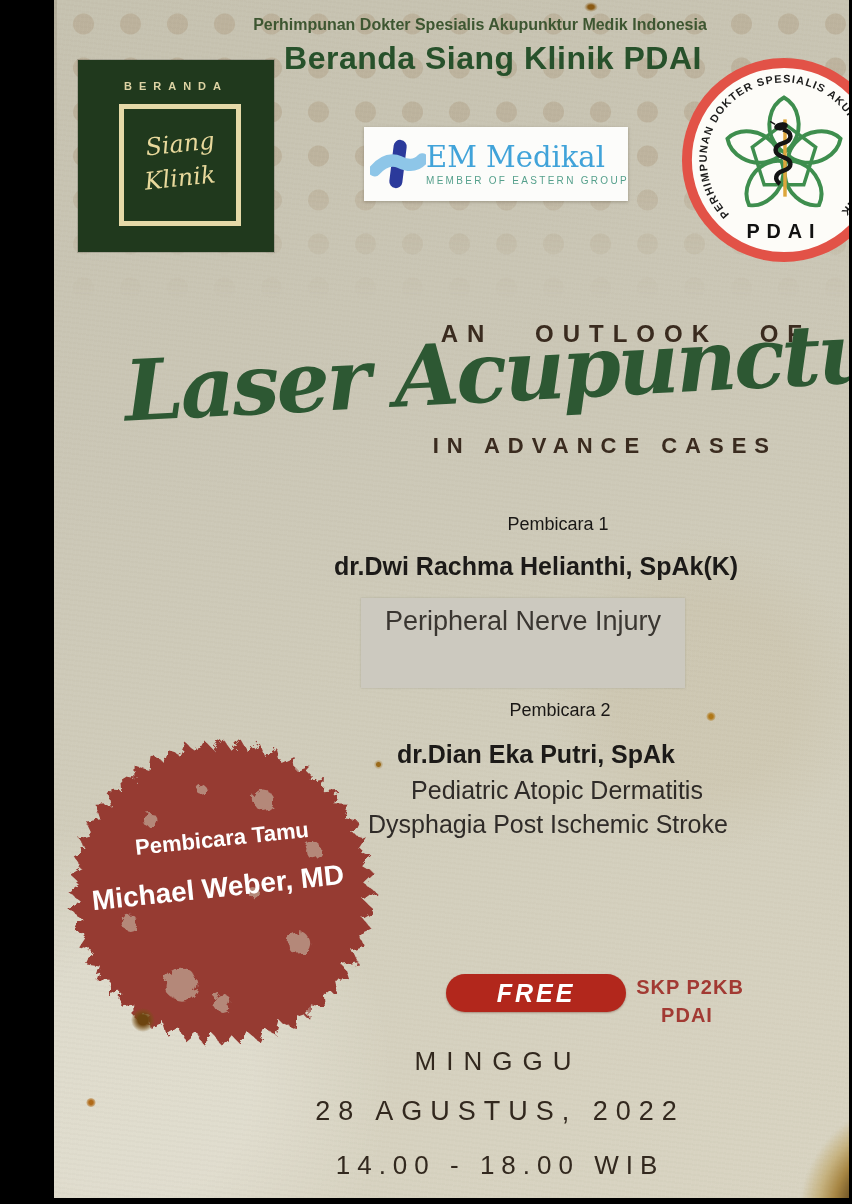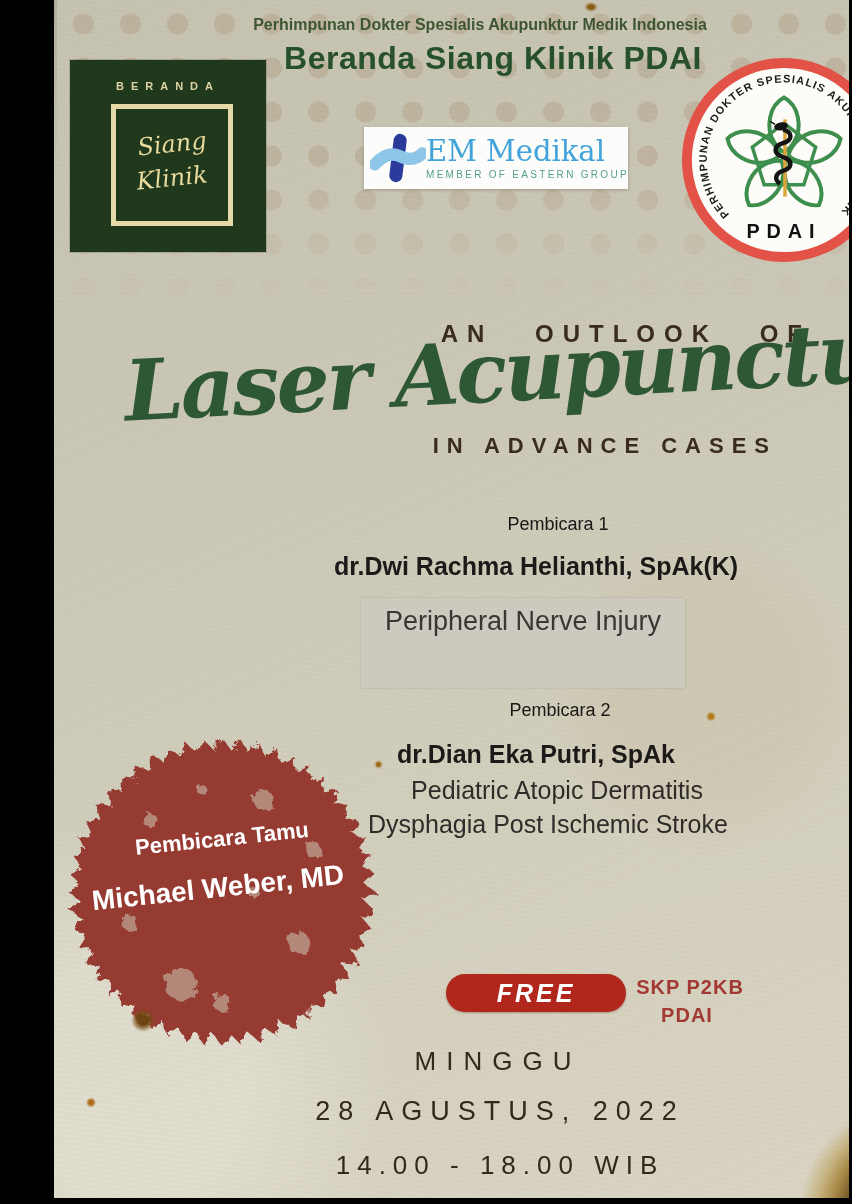--- a/index.html
+++ b/index.html
@@ -32,28 +32,28 @@
   }
   .org-line{
     top:16px;left:426px;transform:translateX(-50%);white-space:nowrap;
     font-size:16px;font-weight:bold;color:#3d5631;
   }
   .series-title{
     top:40px;left:439px;transform:translateX(-50%);white-space:nowrap;
     font-size:32px;font-weight:bold;color:#27512b;letter-spacing:.5px;
   }
   
-  .beranda{left:16px;top:60px;width:196px;height:192px;background:#20391d;box-shadow:0 0 0 1px rgba(0,0,0,.15);}
+  .beranda{left:24px;top:60px;width:196px;height:192px;background:#20391d;box-shadow:0 0 0 1px rgba(0,0,0,.15);}
   .beranda .top-label{top:20px;left:50%;transform:translateX(-50%);color:#ddd3a4;font-size:11px;letter-spacing:7px;font-weight:bold;white-space:nowrap;}
   .beranda .inner{left:41px;top:44px;width:112px;height:112px;border:5px solid #e5d9a8;}
   .beranda .script{width:100%;text-align:center;color:#e8d99c;font-family:"DejaVu Serif",serif;font-style:italic;font-size:24px;line-height:1.1;}
   .beranda .script .l1{display:block;margin-top:22px;transform:rotate(-6deg);}
   .beranda .script .l2{display:block;margin-top:8px;transform:rotate(-6deg);}
   
-  .em-card{left:310px;top:127px;width:264px;height:62px;background:#fcfcfa;box-shadow:0 1px 3px rgba(90,80,60,.4);display:flex;align-items:center;}
+  .em-card{left:310px;top:127px;width:264px;height:74px;background:#fcfcfa;box-shadow:0 1px 3px rgba(90,80,60,.4);display:flex;align-items:center;}
   .em-cross{width:56px;height:56px;margin-left:6px;flex:0 0 auto;}
   .em-text{flex:1;padding-right:6px;}
   .em-name{font-family:"DejaVu Serif",serif;font-size:29px;color:#41a3d9;line-height:1;white-space:nowrap;}
   .em-tag{font-size:10px;letter-spacing:2.3px;color:#55a08c;margin-top:3px;white-space:nowrap;}
   
   .pdai-svg{left:626px;top:56px;}
   
   .outlook-pre{top:320px;right:38px;font-size:24px;font-weight:bold;color:#3a2b1f;letter-spacing:9px;word-spacing:26px;white-space:nowrap;}
   .script-title{
     top:322px;left:70px;width:760px;white-space:nowrap;

